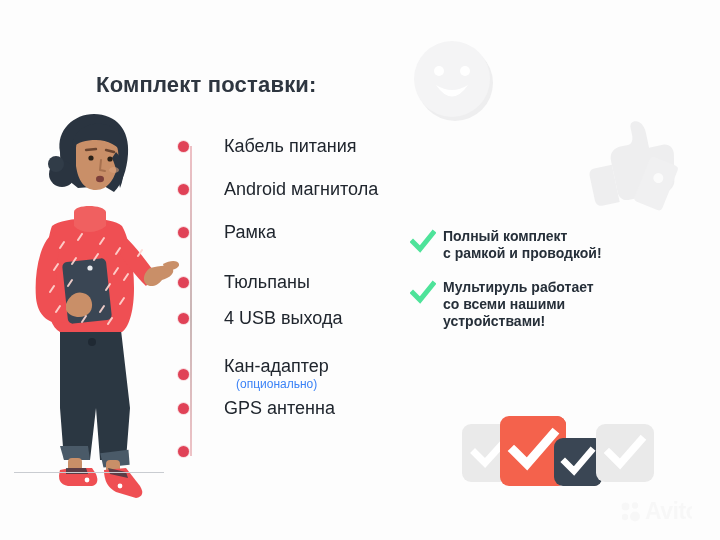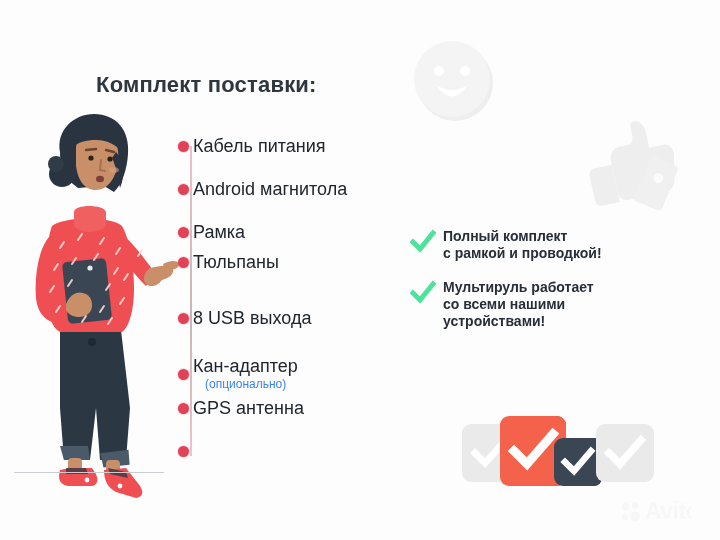--- a/index.html
+++ b/index.html
@@ -75,21 +75,21 @@
   .tl-dot {
     width: 11px;
     height: 11px;
     border-radius: 50%;
     background: #e04257;
     flex: 0 0 auto;
     margin-top: 5px;
     box-shadow: 0 0 0 1px rgba(224,66,87,0.18);
   }
   .tl-text {
-    margin-left: 4px;
+    margin-left: 35px;
     font-size: 18px;
     color: #20262e;
     line-height: 1.15;
   }
   .tl-sub {
     display: block;
     font-size: 12px;
     color: #3b82f6;
     margin-left: 12px;
     margin-top: 1px;
@@ -298,28 +298,28 @@
     <div class="tl-item" style="top:43px">
       <span class="tl-dot"></span>
       <span class="tl-text">Android магнитола</span>
     </div>
 
     <div class="tl-item" style="top:86px">
       <span class="tl-dot"></span>
       <span class="tl-text">Рамка</span>
     </div>
 
-    <div class="tl-item" style="top:116px">
+    <div class="tl-item" style="top:136px">
       <span class="tl-dot"></span>
       <span class="tl-text">Тюльпаны</span>
     </div>
 
     <div class="tl-item" style="top:172px">
       <span class="tl-dot"></span>
-      <span class="tl-text">8 USB выхода</span>
+      <span class="tl-text">4 USB выхода</span>
     </div>
 
     <div class="tl-item" style="top:220px">
       <span class="tl-dot" style="margin-top:13px"></span>
       <span class="tl-text">
         <span>Кан-адаптер</span>
         <span class="tl-sub">(опционально)</span>
       </span>
     </div>
 

